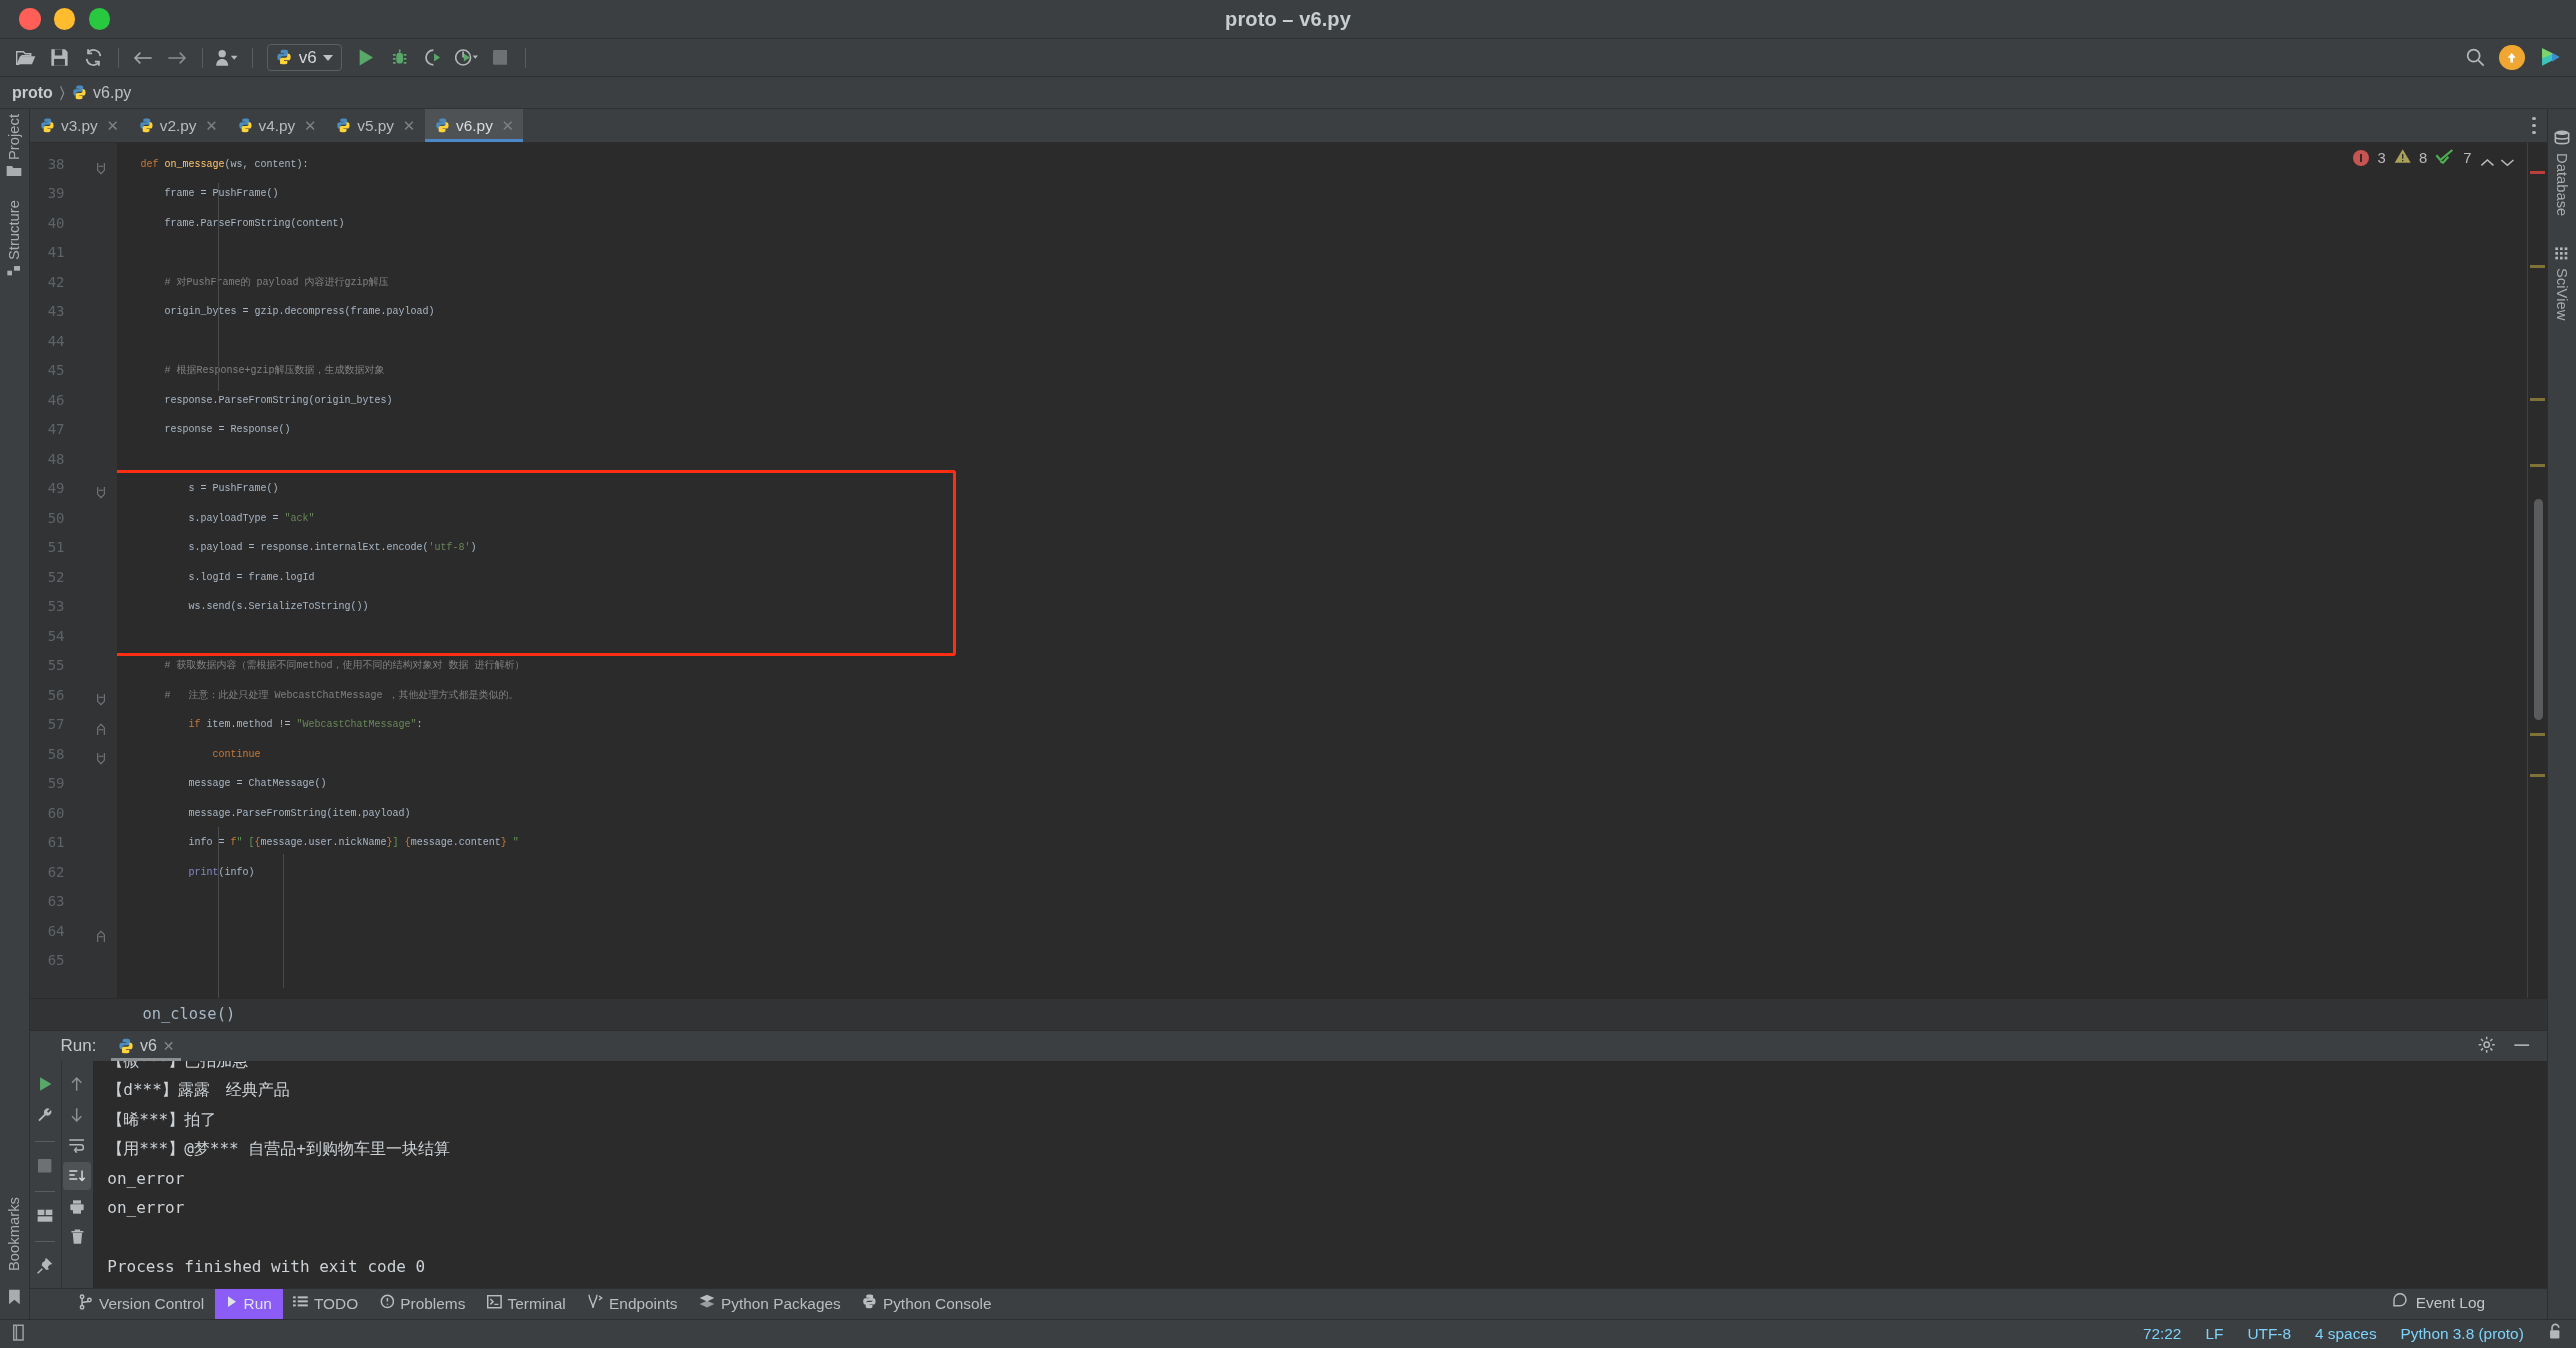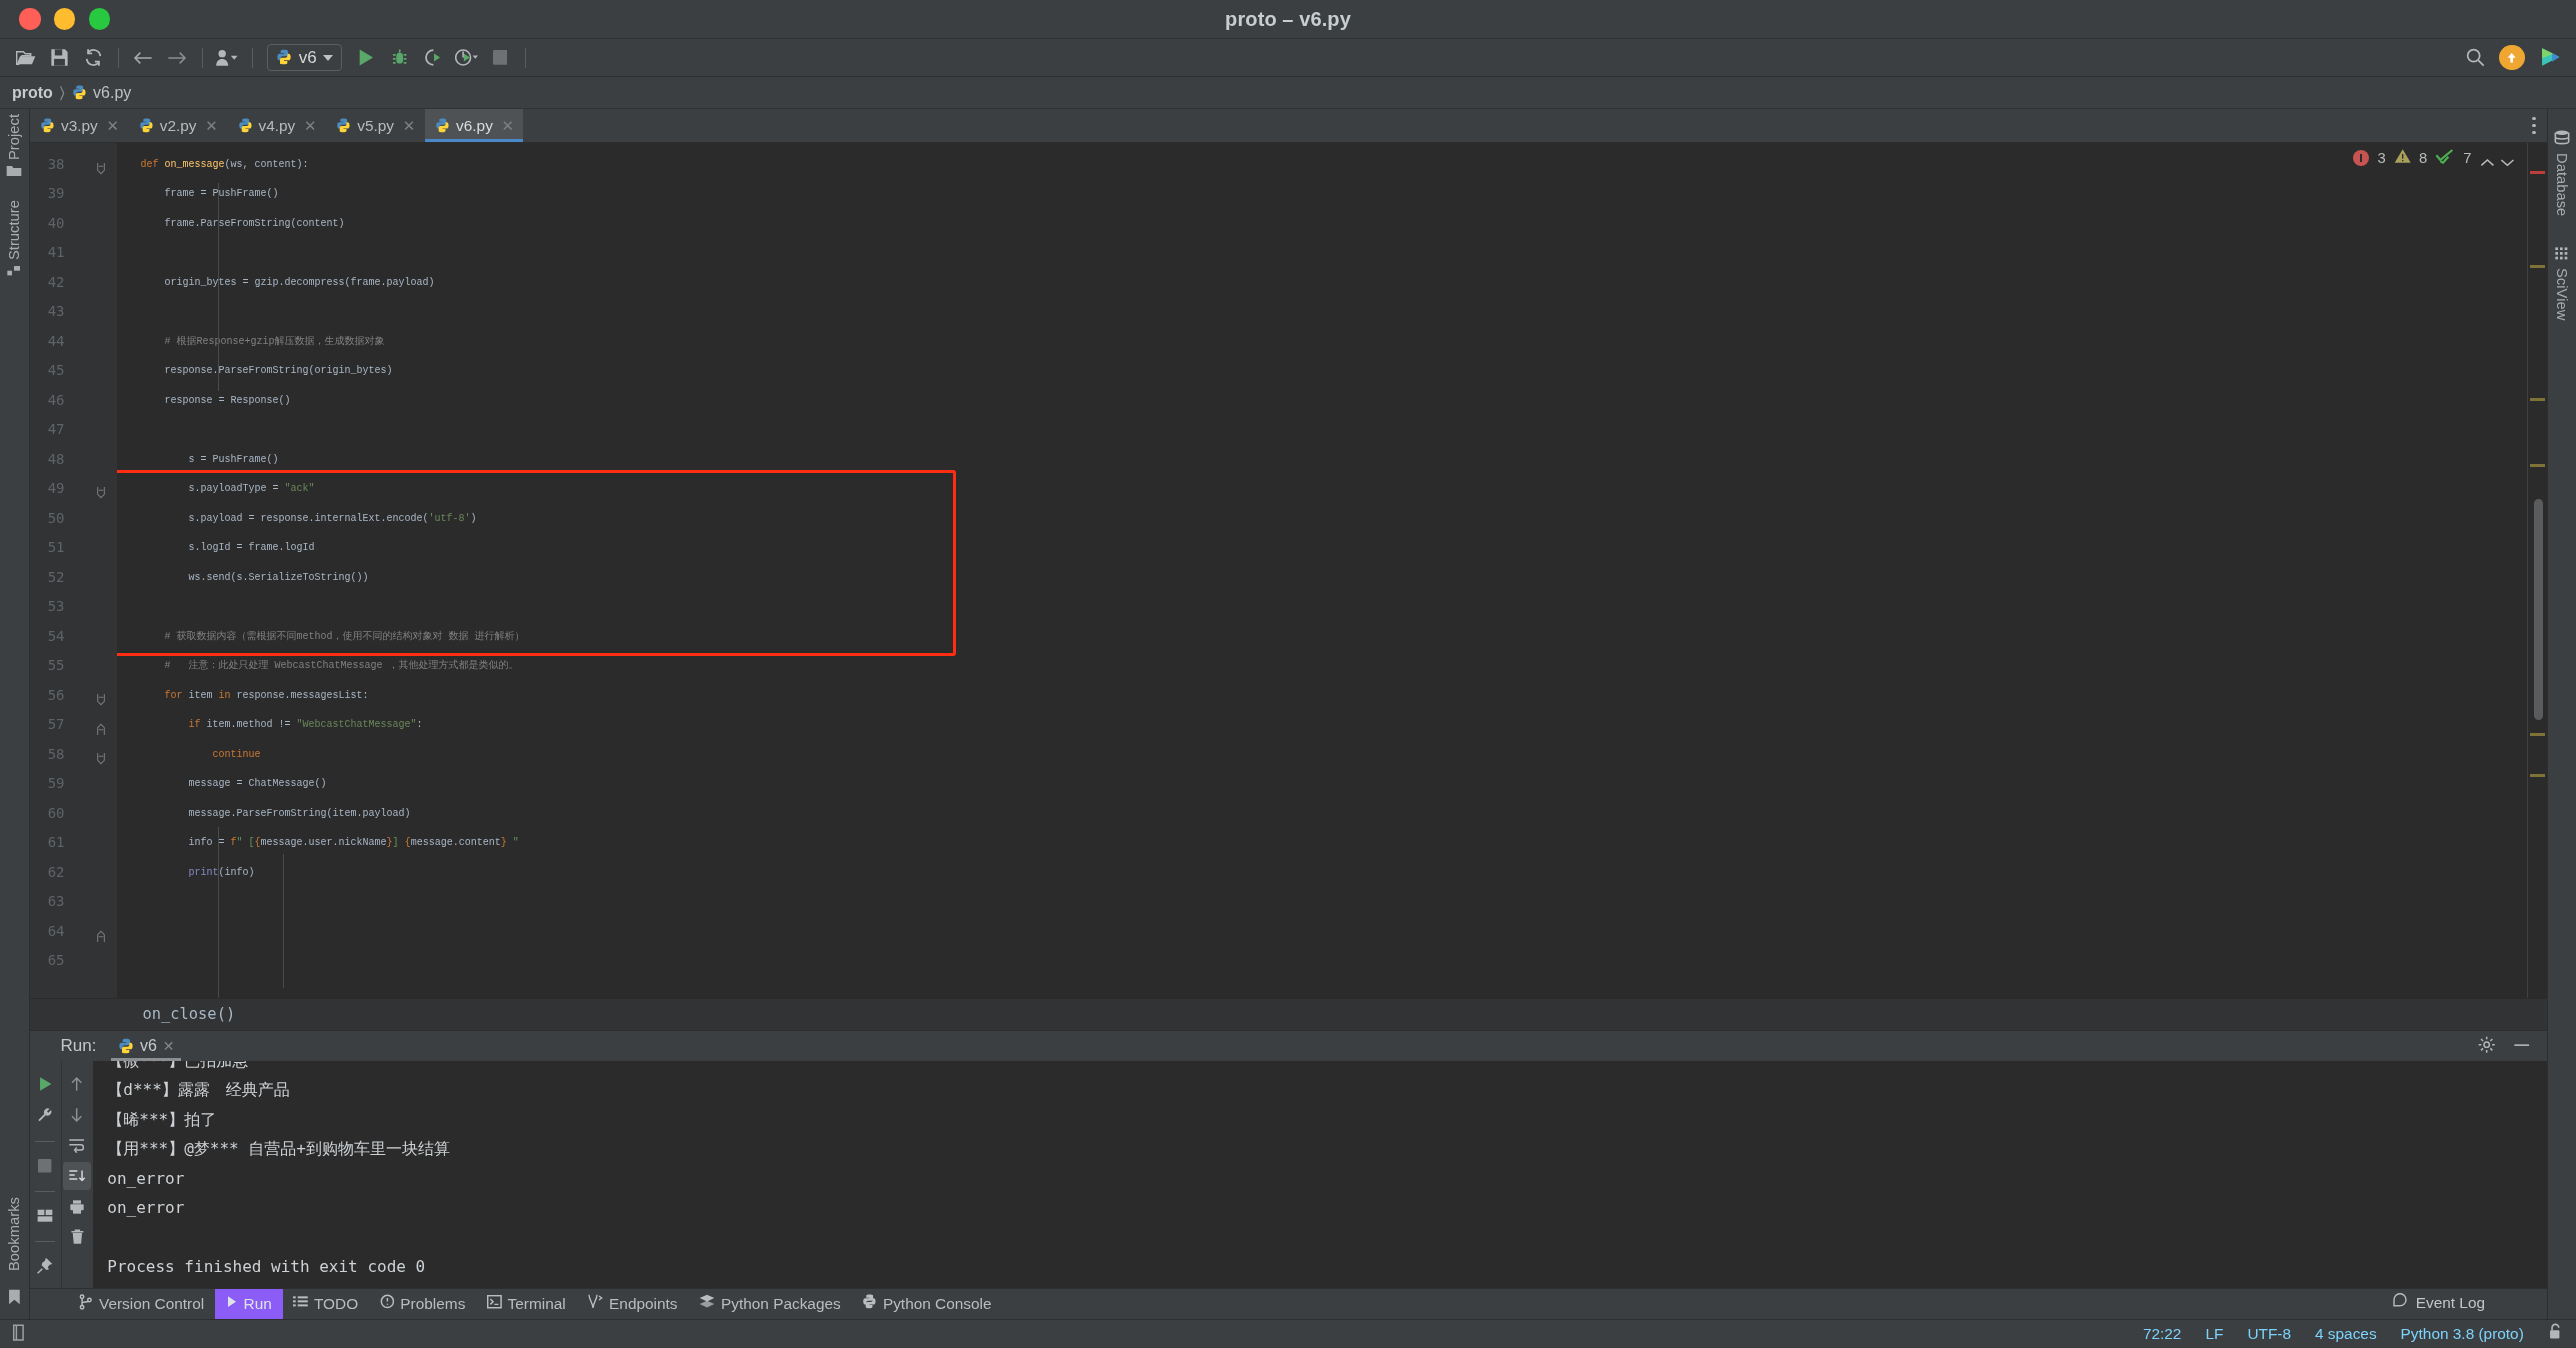--- a/index.html
+++ b/index.html
@@ -523,35 +523,35 @@
           </div>
         <div class="code" id="codearea">
           <div class="indent-guide" id="ig1" style="left:101px; top:40px; height:208px;"></div>
           <div class="indent-guide" id="ig2" style="left:101px; top:684px; height:268px;"></div>
           <div class="indent-guide" id="ig3" style="left:166px; top:711px; height:134px;"></div>
           <div class="hl-box" id="hlbox" style="left: -5.4px; top: 327px; width: 845px; height: 186px; border-color: rgb(255, 46, 18);"></div>
         <div class="cline"><span class="k">def</span> <span class="fn">on_message</span>(ws, content):</div>
             <div class="cline">    frame = PushFrame()</div>
             <div class="cline">    frame.ParseFromString(content)</div>
             <div class="cline">&nbsp;</div>
+            <div class="cline">    <span class="c"># 对PushFrame的 payload 内容进行gzip解压</span></div>
             <div class="cline">    origin_bytes = gzip.decompress(frame.payload)</div>
             <div class="cline">&nbsp;</div>
             <div class="cline">    <span class="c"># 根据Response+gzip解压数据，生成数据对象</span></div>
             <div class="cline">    response.ParseFromString(origin_bytes)</div>
             <div class="cline">    response = Response()</div>
             <div class="cline">&nbsp;</div>
             <div class="cline">        s = PushFrame()</div>
             <div class="cline">        s.payloadType = <span class="s">"ack"</span></div>
             <div class="cline">        s.payload = response.internalExt.encode(<span class="s">'utf-8'</span>)</div>
             <div class="cline">        s.logId = frame.logId</div>
             <div class="cline">        ws.send(s.SerializeToString())</div>
             <div class="cline">&nbsp;</div>
             <div class="cline">    <span class="c"># 获取数据内容（需根据不同method，使用不同的结构对象对 数据 进行解析）</span></div>
             <div class="cline">    <span class="c">#   注意：此处只处理 WebcastChatMessage ，其他处理方式都是类似的。</span></div>
-            <div class="cline">    <span class="k">for</span> item <span class="k">in</span> response.messagesList:</div>
             <div class="cline">        <span class="k">if</span> item.method != <span class="s">"WebcastChatMessage"</span>:</div>
             <div class="cline">            <span class="k">continue</span></div>
             <div class="cline">        message = ChatMessage()</div>
             <div class="cline">        message.ParseFromString(item.payload)</div>
             <div class="cline">        info = <span class="k">f</span><span class="gl">" [</span><span class="br">{</span>message.user.nickName<span class="br">}</span><span class="gl">]</span> <span class="br">{</span>message.content<span class="br">}</span> <span class="gl">"</span></div>
             <div class="cline">        <span class="b">print</span>(info)</div>
             <div class="cline">&nbsp;</div>
           </div>
 
         <div class="editor-right-edge" style="right:19px;"></div>

